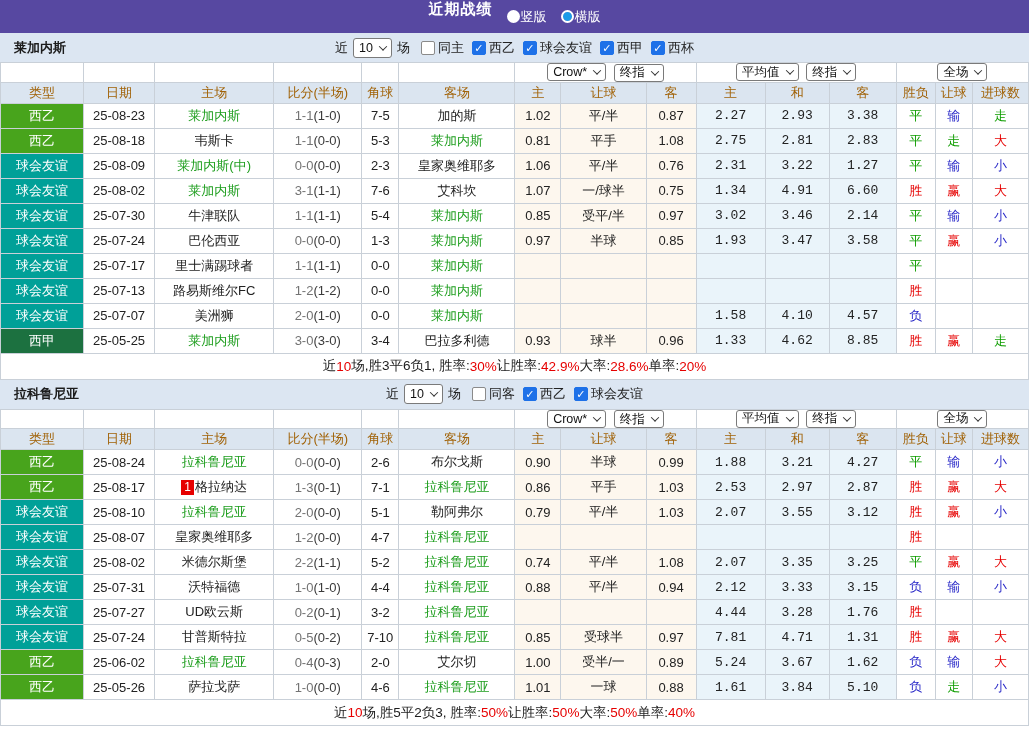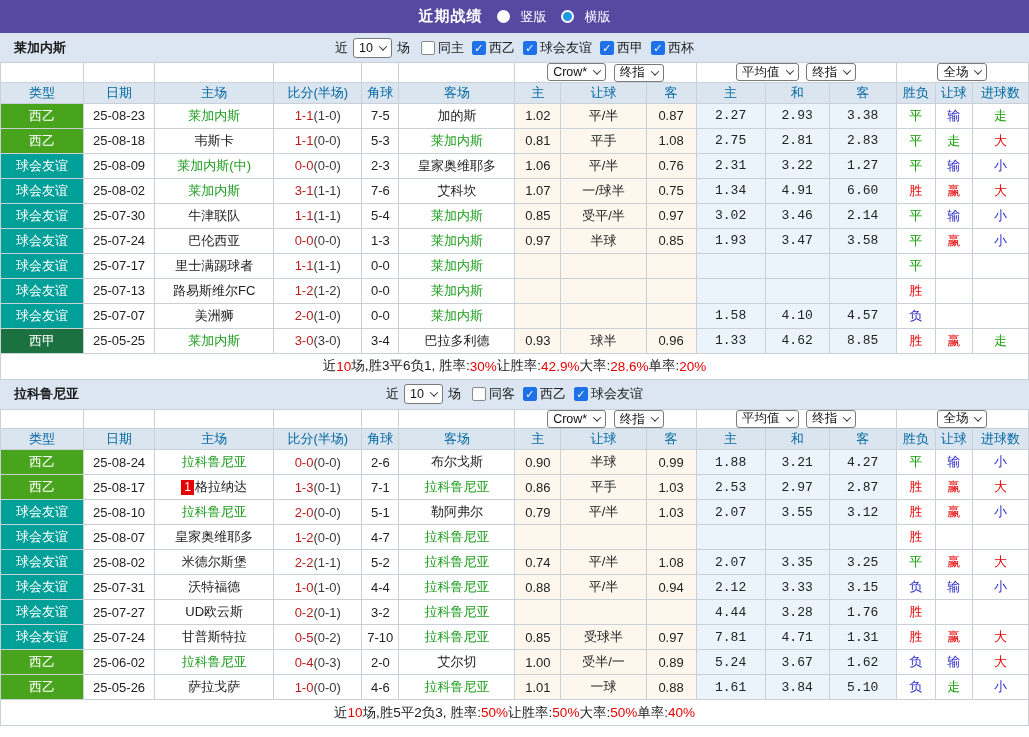--- a/index.html
+++ b/index.html
@@ -6,24 +6,24 @@
   html,body { margin:0; padding:0; }
   body {
     width:1029px; height:737px; overflow:hidden;
     background:#fff; color:#222;
     font-family:"Liberation Sans","DejaVu Sans",sans-serif;
     font-size:13px;
   }
   
   .titlebar {
     height:33px; background:#5748a1; color:#fff;
-    display:flex; align-items:center; justify-content:center; gap:14px;
+    display:flex; justify-content:center; gap:14px;
   }
   .titlebar .title { font-weight:bold; font-size:15px; letter-spacing:1px; }
-  .radio-opt { display:inline-flex; align-items:center; gap:11px; cursor:pointer; font-size:13px; }
+  .radio-opt { display:inline-flex; align-items:center; gap:1px; cursor:pointer; font-size:13px; }
   .radio { width:13px; height:13px; border-radius:50%; background:#fff; display:inline-block; }
   .radio.sel { width:13px; height:13px; background:#1a9be8; border:2.5px solid #fff; background-clip:padding-box; }
   
   .filterbar {
     height:29px; background:#dce6f2; position:relative;
     display:flex; align-items:center; justify-content:center;
   }
   .teamname { position:absolute; left:14px; font-weight:bold; color:#1c1c1c; }
   .filters { display:flex; align-items:center; gap:5px; }
   .filter-cbs { display:inline-flex; align-items:flex-start; }
@@ -46,29 +46,29 @@
     width:6px; height:6px; border-right:1.8px solid #333; border-bottom:1.8px solid #333;
     transform:rotate(45deg) translate(-1px,-1px); display:inline-block;
   }
   
   table { border-collapse:collapse; table-layout:fixed; width:1029px; }
   th, td {
     border:1px solid #c9d0d8; padding:0; text-align:center;
     white-space:nowrap; overflow:hidden; font-weight:normal;
   }
   thead tr.ddrow th { background:#fff; height:14px; }
-  thead tr.lblrow th { background:#dbe5f0; height:21px; color:#0369a1; font-size:13px; }
+  thead tr.lblrow th { background:#dbe5f0; height:21px; color:#a16207; font-size:13px; }
   .ddcell .sel-box { margin:0 2px; height:18px; }
   tbody td { height:25px; font-size:13px; background:#fff; }
   td.type { color:#fff; }
   td.oc { background:#fdf7ee; }
   td.ac { background:#eaf4fa;font-family:Liberation Mono, monospace; }
   td.rc { background:#fff; }
   .focus { color:#1e9e1e; }
-  .score { color:#b91c1c; }
+  .score { color:#737373; }
   .half { color:#3a3a3a; }
   .res-r { color:#e60000; }
   .res-g { color:#0f9d00; }
   .res-b { color:#2a2ac8; }
   .redcard {
     background:#e60000; color:#fff; font-size:12px; padding:0 3px; margin-right:1px;
     display:inline-block; line-height:15px;
   }
   
   .summary {

